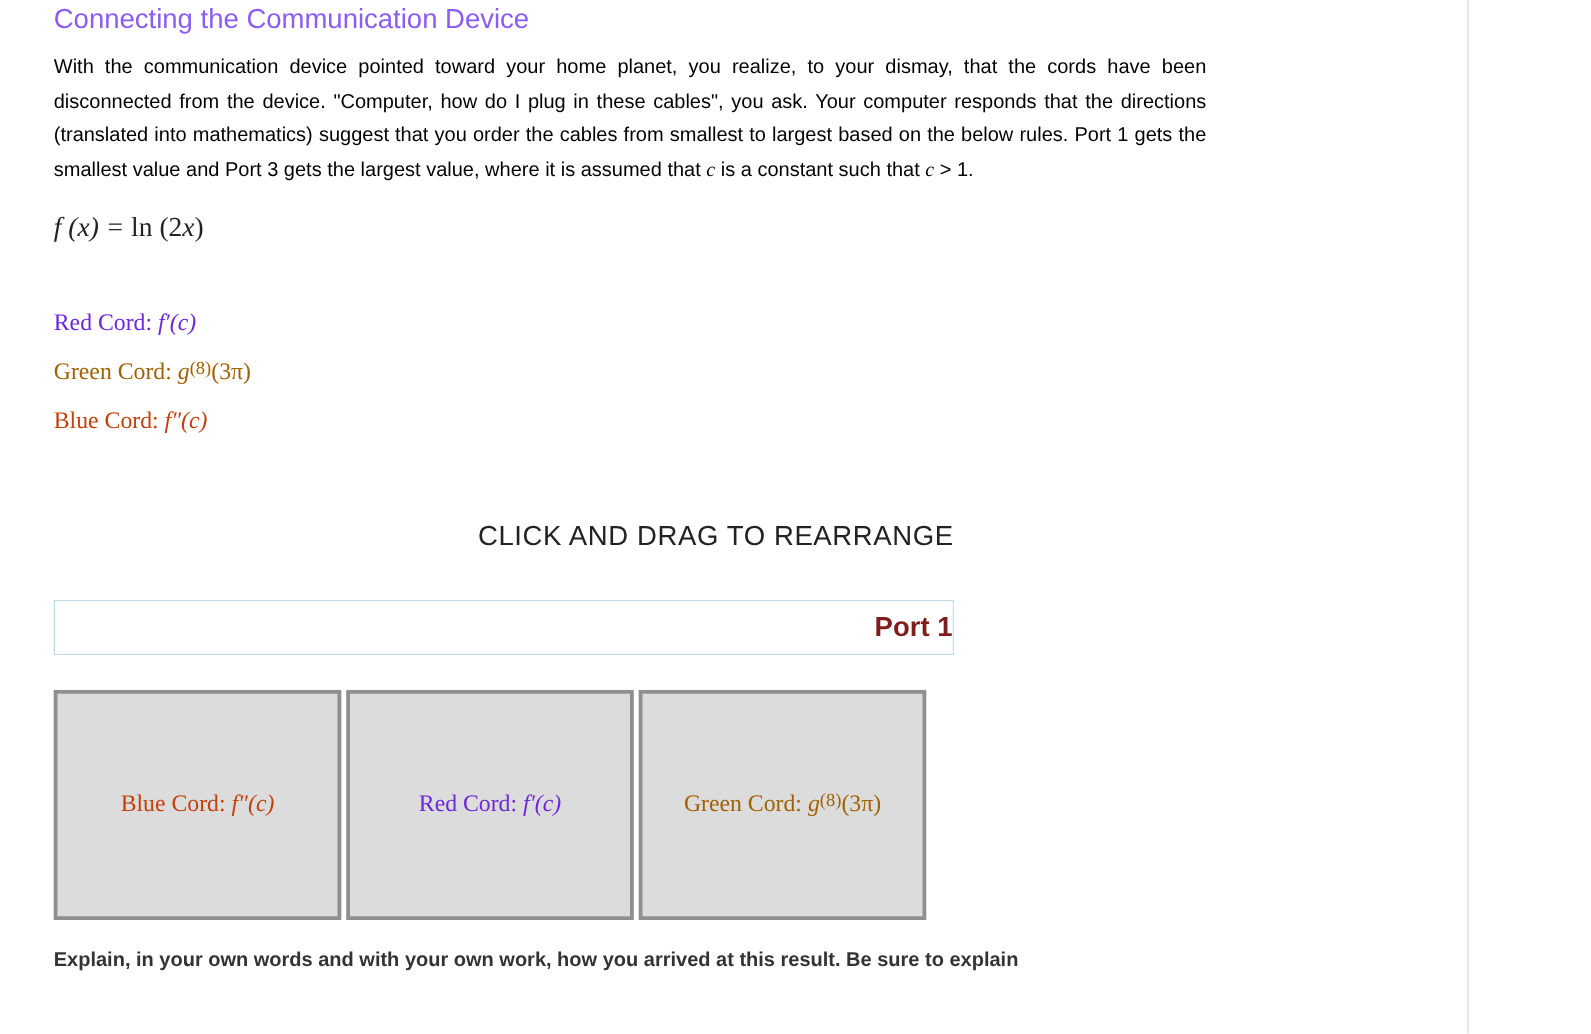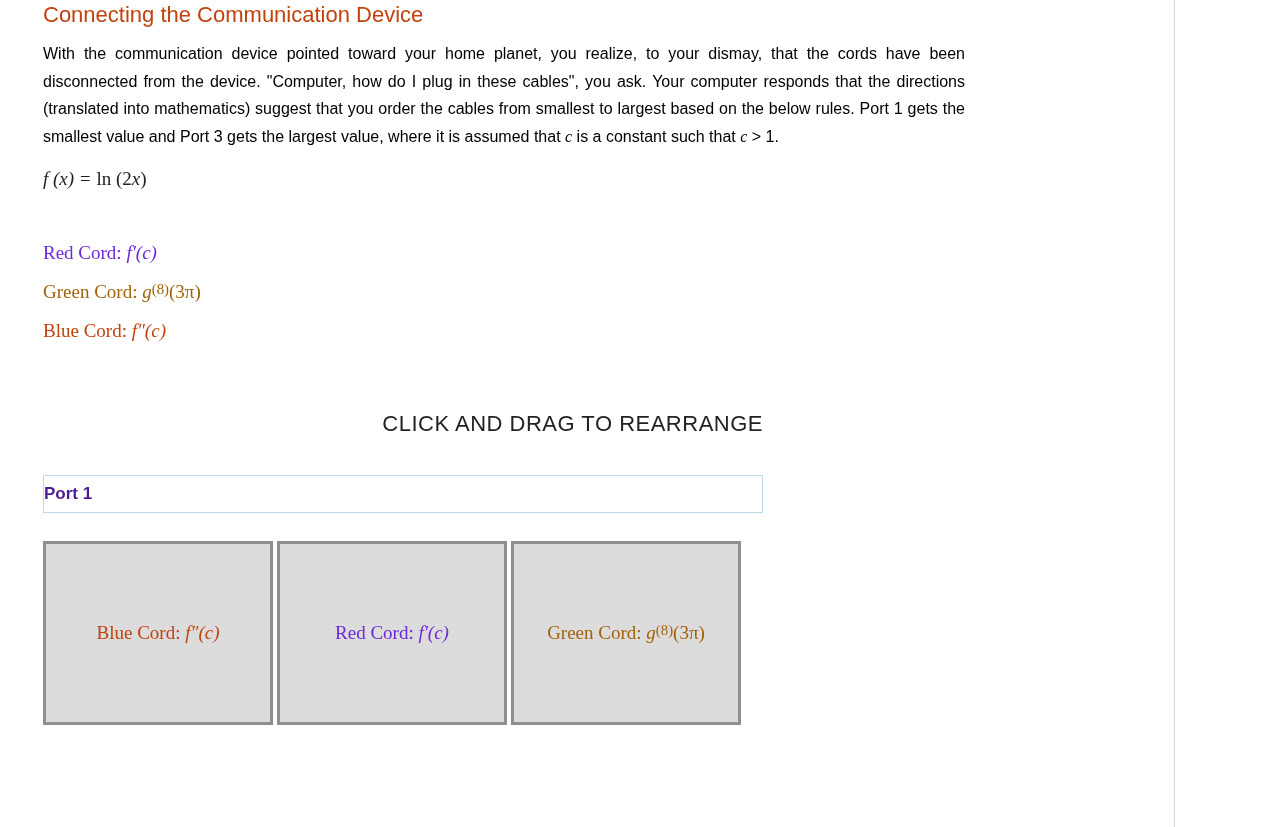--- a/index.html
+++ b/index.html
@@ -10,37 +10,37 @@
     width: 1273px;
     height: 827px;
     overflow: hidden;
     position: relative;
   }
   .content {
     width: 965px;
     padding: 0 0 0 43px;
   }
   .section-title {
-    color: #c2410c;
+    color: #8b5cf6;
     font-size: 22px;
     font-weight: 400;
     margin-top: 2px;
     margin-bottom: 12px;
   }
   .instructions {
     color: #000000;
     font-size: 16px;
     line-height: 1.72;
     text-align: justify;
     margin-bottom: 12px;
   }
   .mathvar { font-style: italic; font-family: "Times New Roman", serif; }
   .fn-defs {
     font-family: "Times New Roman", serif;
-    font-size: 19px;
+    font-size: 22px;
     color: #222;
     line-height: 1.8;
     margin-bottom: 38px;
   }
   .fn-line { margin-bottom: 2px; }
   .mi { font-style: italic; }
   .cord-list {
     font-family: "Times New Roman", serif;
     font-size: 19px;
     line-height: 2.05;
@@ -62,25 +62,25 @@
     letter-spacing: 0.5px;
   }
   .port-row {
     display: flex;
     width: 720px;
     border: 1px solid #bcd9e8;
     margin-bottom: 28px;
   }
   .port-cell {
     flex: 1;
-    text-align: left;
+    text-align: right;
     font-family: Arial, Helvetica, sans-serif;
-    font-size: 17px;
+    font-size: 22px;
     font-weight: 700;
-    color: #4c1d95;
+    color: #7f1d1d;
     padding: 8px 0;
     border-right: 1px solid #bcd9e8;
     background: #fff;
   }
   .port-cell:last-child { border-right: none; }
   .card-row {
     display: flex;
     width: 700px;
     gap: 4px;
   }
@@ -163,14 +163,15 @@
         <span>Red Cord: </span><span class="mi">f</span><span class="prime">′(c)</span>
       </span>
     </div>
     <div class="card">
       <span class="cord-green">
         <span>Green Cord: </span><span class="mi">g</span><span class="sup">(8)</span><span>(3π)</span>
       </span>
     </div>
   </div>
 
+  <p class="explain">Explain, in your own words and with your own work, how you arrived at this result. Be sure to explain</p>
 
 </div>
 
 </body></html>

